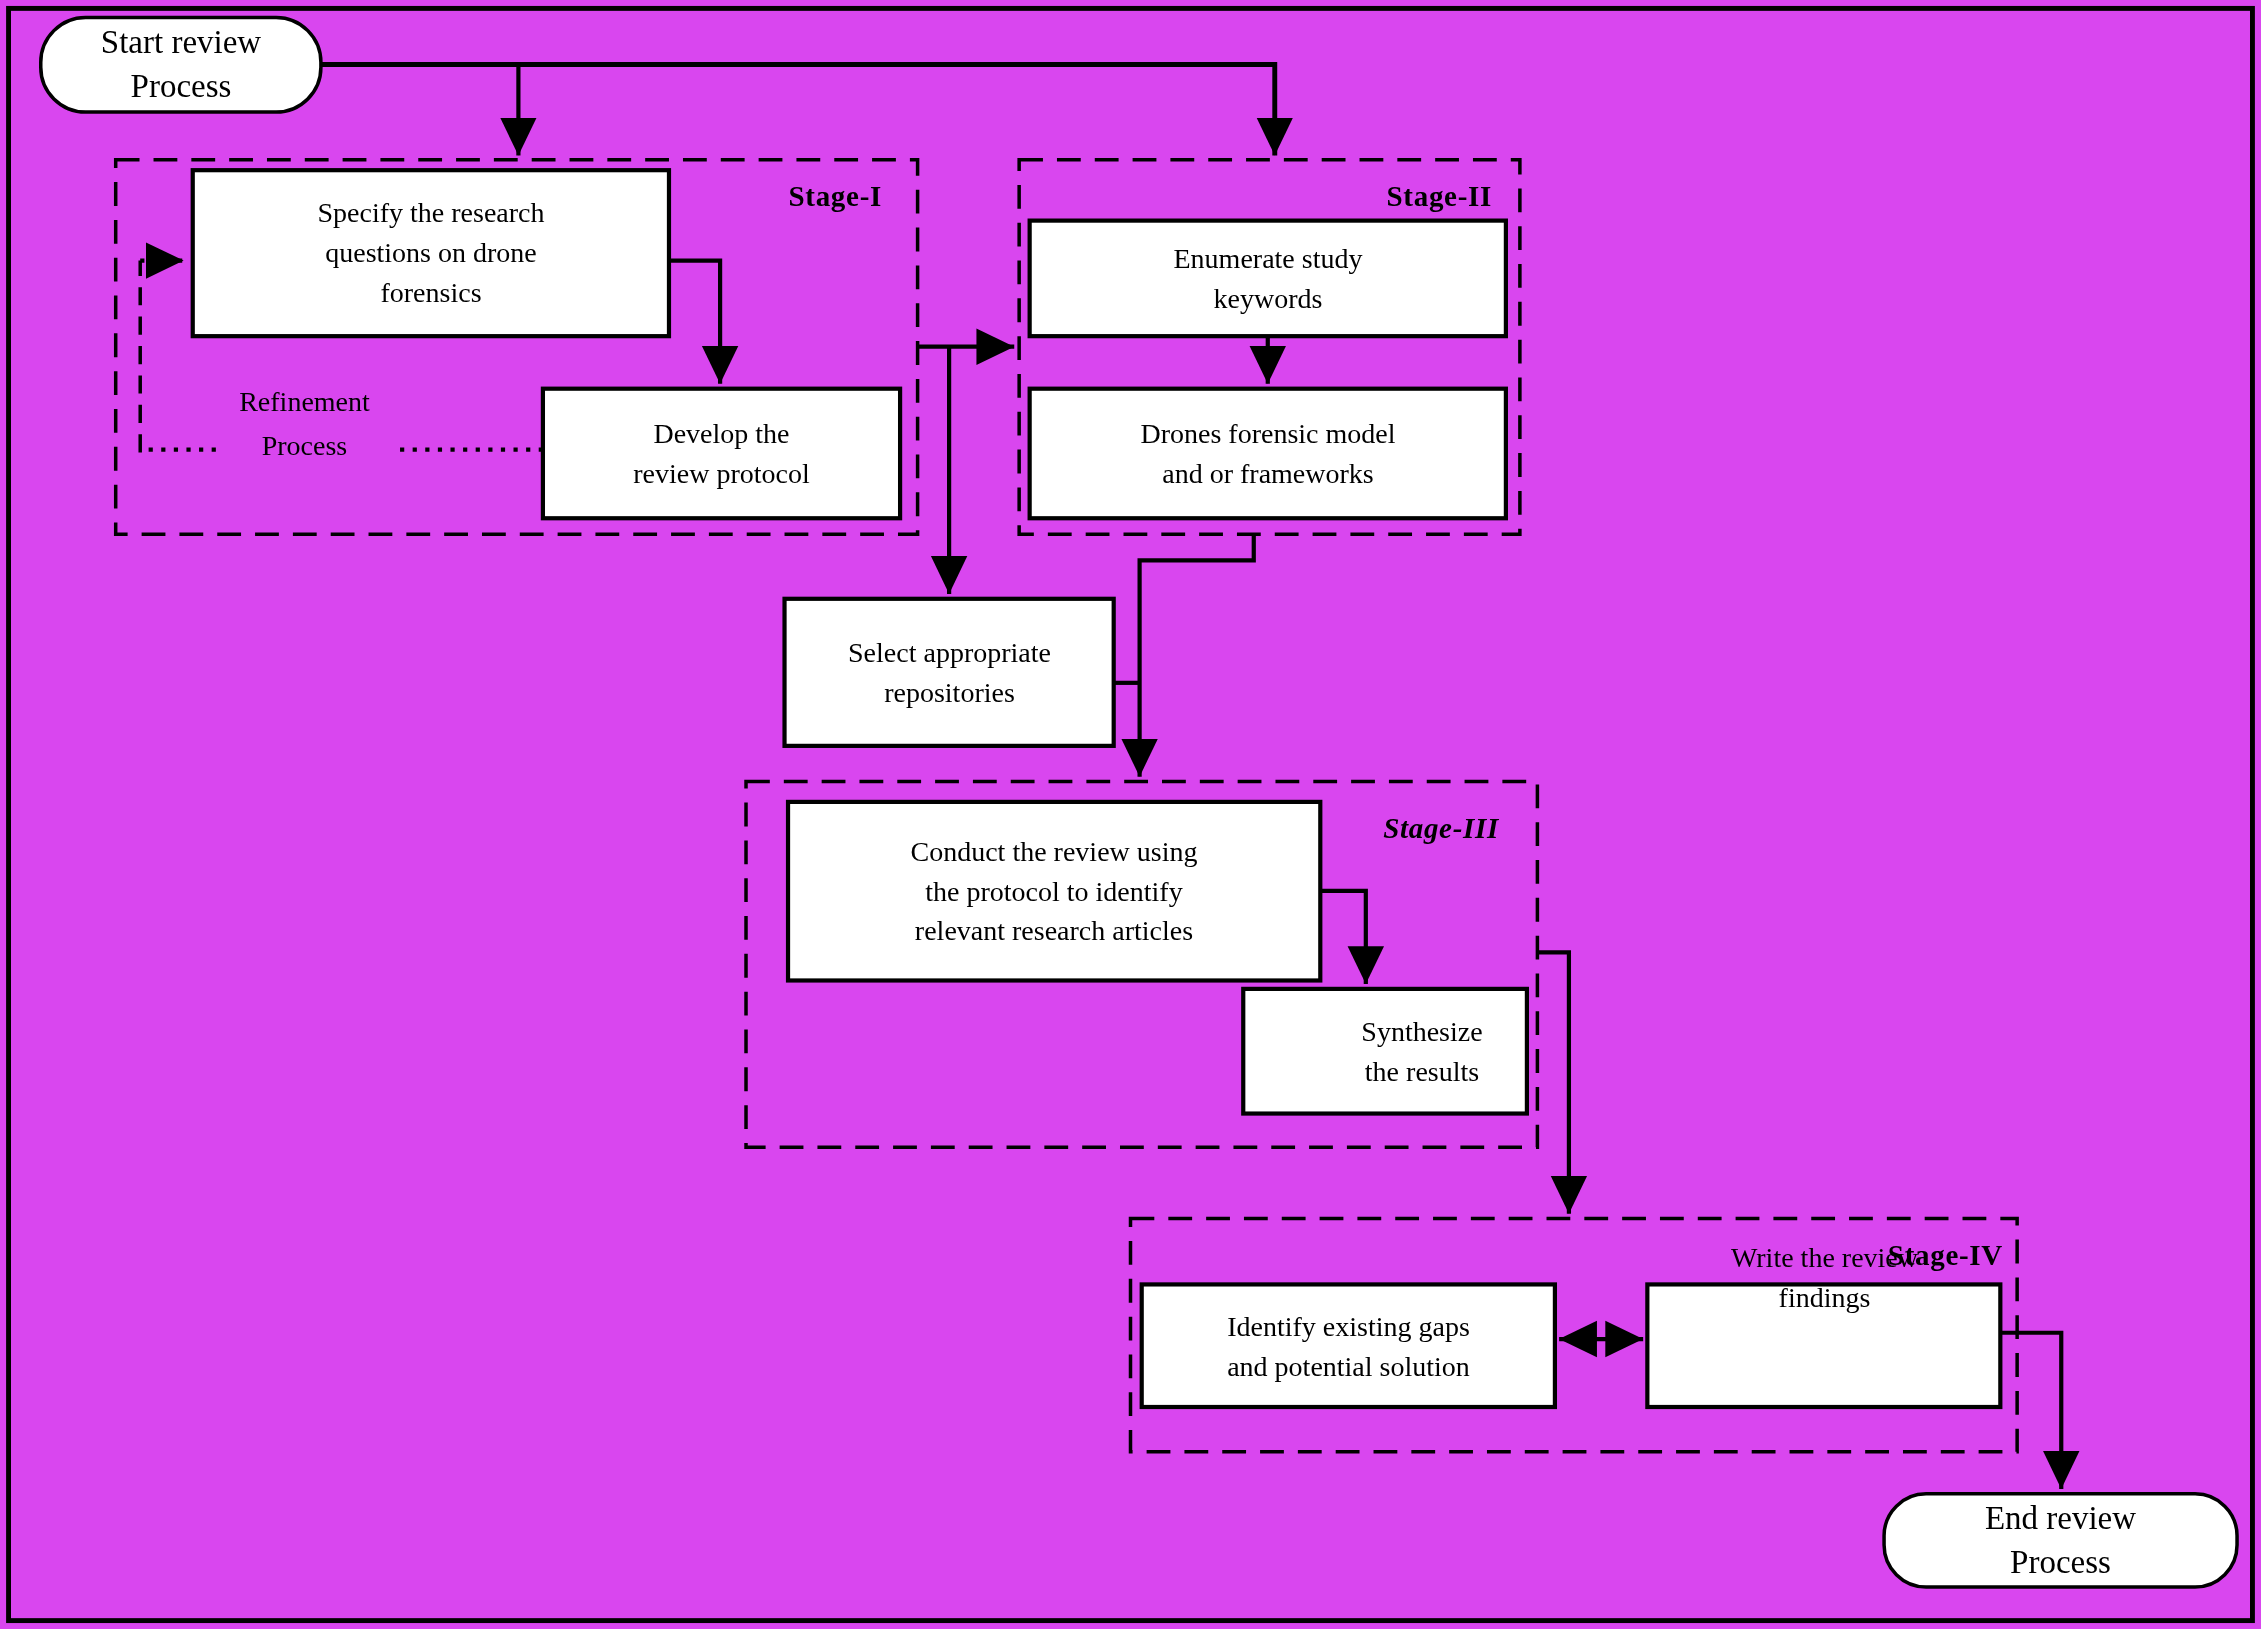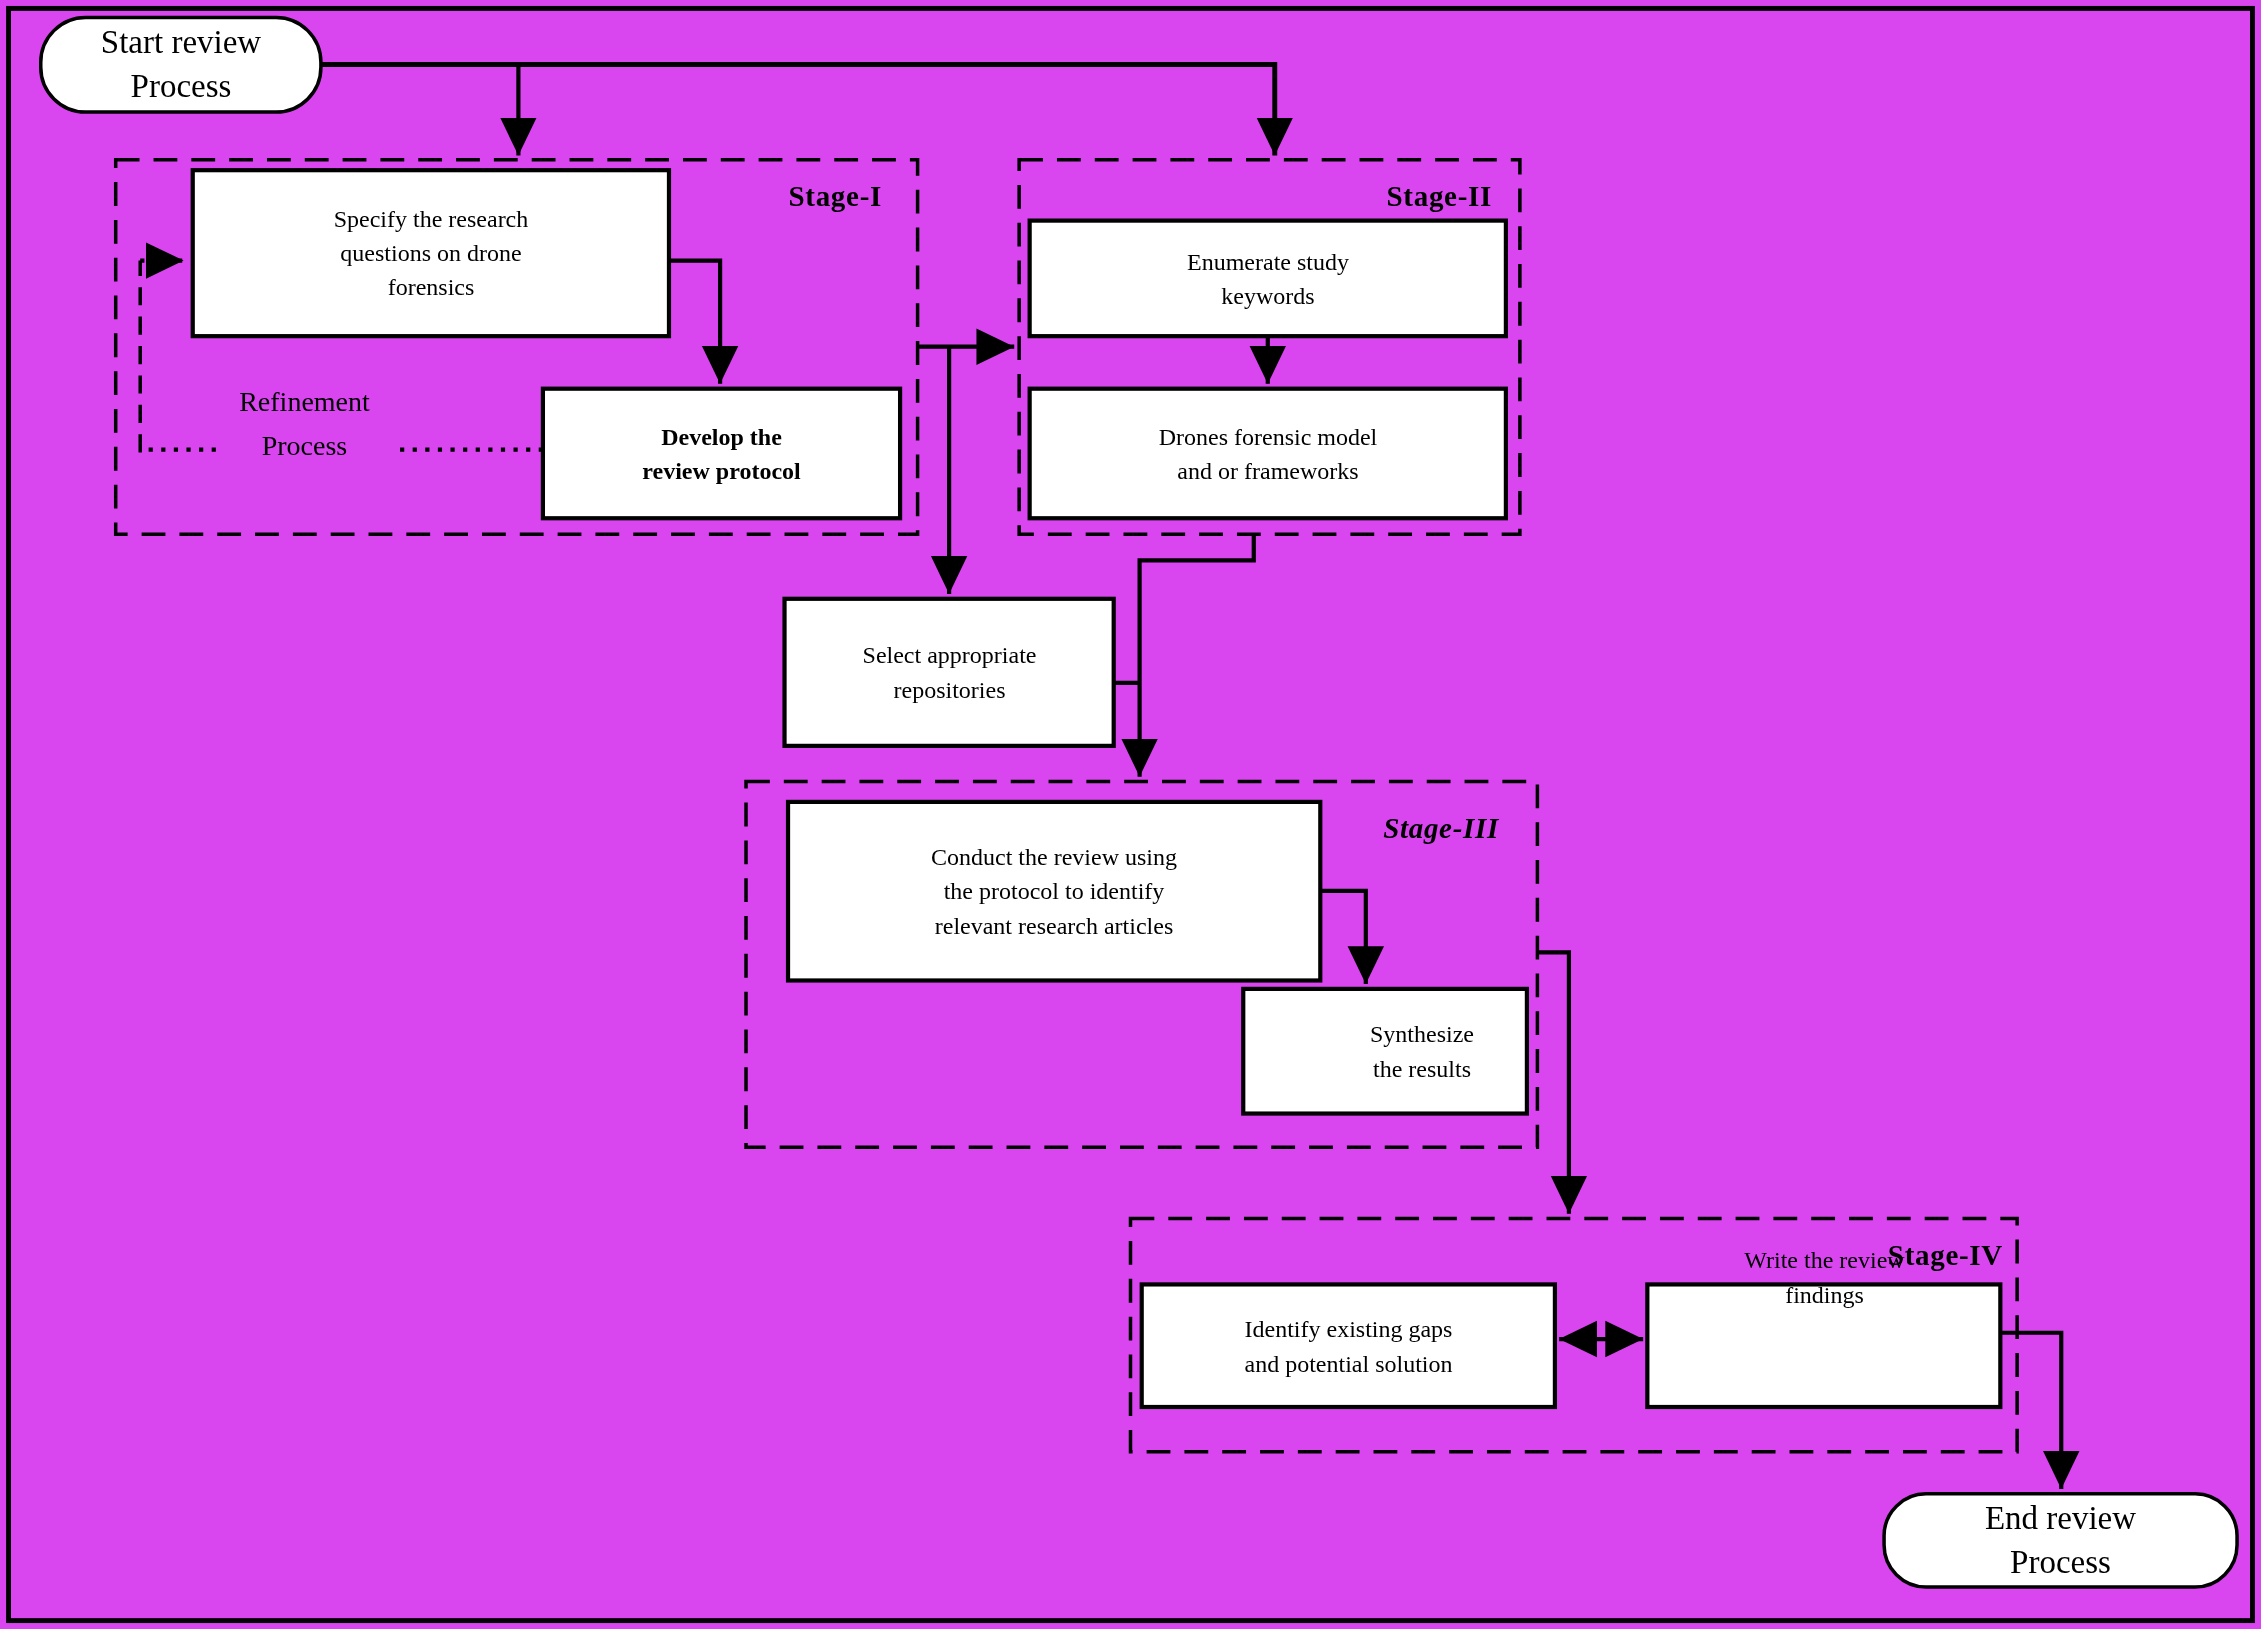--- a/index.html
+++ b/index.html
@@ -12,21 +12,21 @@
     overflow:hidden;
   }
   .layer{position:absolute;left:0;top:0;width:100%;height:100%;}
   .node-label{
     position:absolute;
     display:flex;align-items:center;justify-content:center;
     text-align:center;
     white-space:pre-line;
     color:#000;
   }
-  .fs-box{font-size:24px;line-height:1.42;}
+  .fs-box{font-size:28px;line-height:1.42;}
   .fs-terminator{font-size:33px;line-height:1.32;}
   .fs-refine{font-size:28px;line-height:1.55;}
   .stage-label{
     font-size:29px;font-weight:bold;
     justify-content:flex-end;text-align:right;
     letter-spacing:0.7px;
   }
 </style>
 </head>
 <body>
@@ -97,21 +97,21 @@
 
   <div class="node-label fs-terminator" style="left:41px;top:17.5px;width:280px;height:95px;">Start review
 Process</div>
 
   <div class="node-label stage-label" style="left:672px;top:175px;width:210px;height:42px;">Stage-I</div>
 
   <div class="node-label fs-box" style="left:193px;top:170px;width:476px;height:166px;">Specify the research
 questions on drone
 forensics</div>
 
-  <div class="node-label fs-box" style="left:543px;top:389px;width:357px;height:130px;font-weight:bold;">Develop the
+  <div class="node-label fs-box" style="left:543px;top:389px;width:357px;height:130px;">Develop the
 review protocol</div>
 
   <div class="node-label fs-refine" style="left:203px;top:378px;width:203px;height:91px;font-family:Liberation Serif, serif;">Refinement
 Process</div>
 
   <div class="node-label stage-label" style="left:1282px;top:175px;width:210px;height:42px;">Stage-II</div>
 
   <div class="node-label fs-box" style="left:1030px;top:221px;width:476px;height:116px;">Enumerate study
 keywords</div>
 

